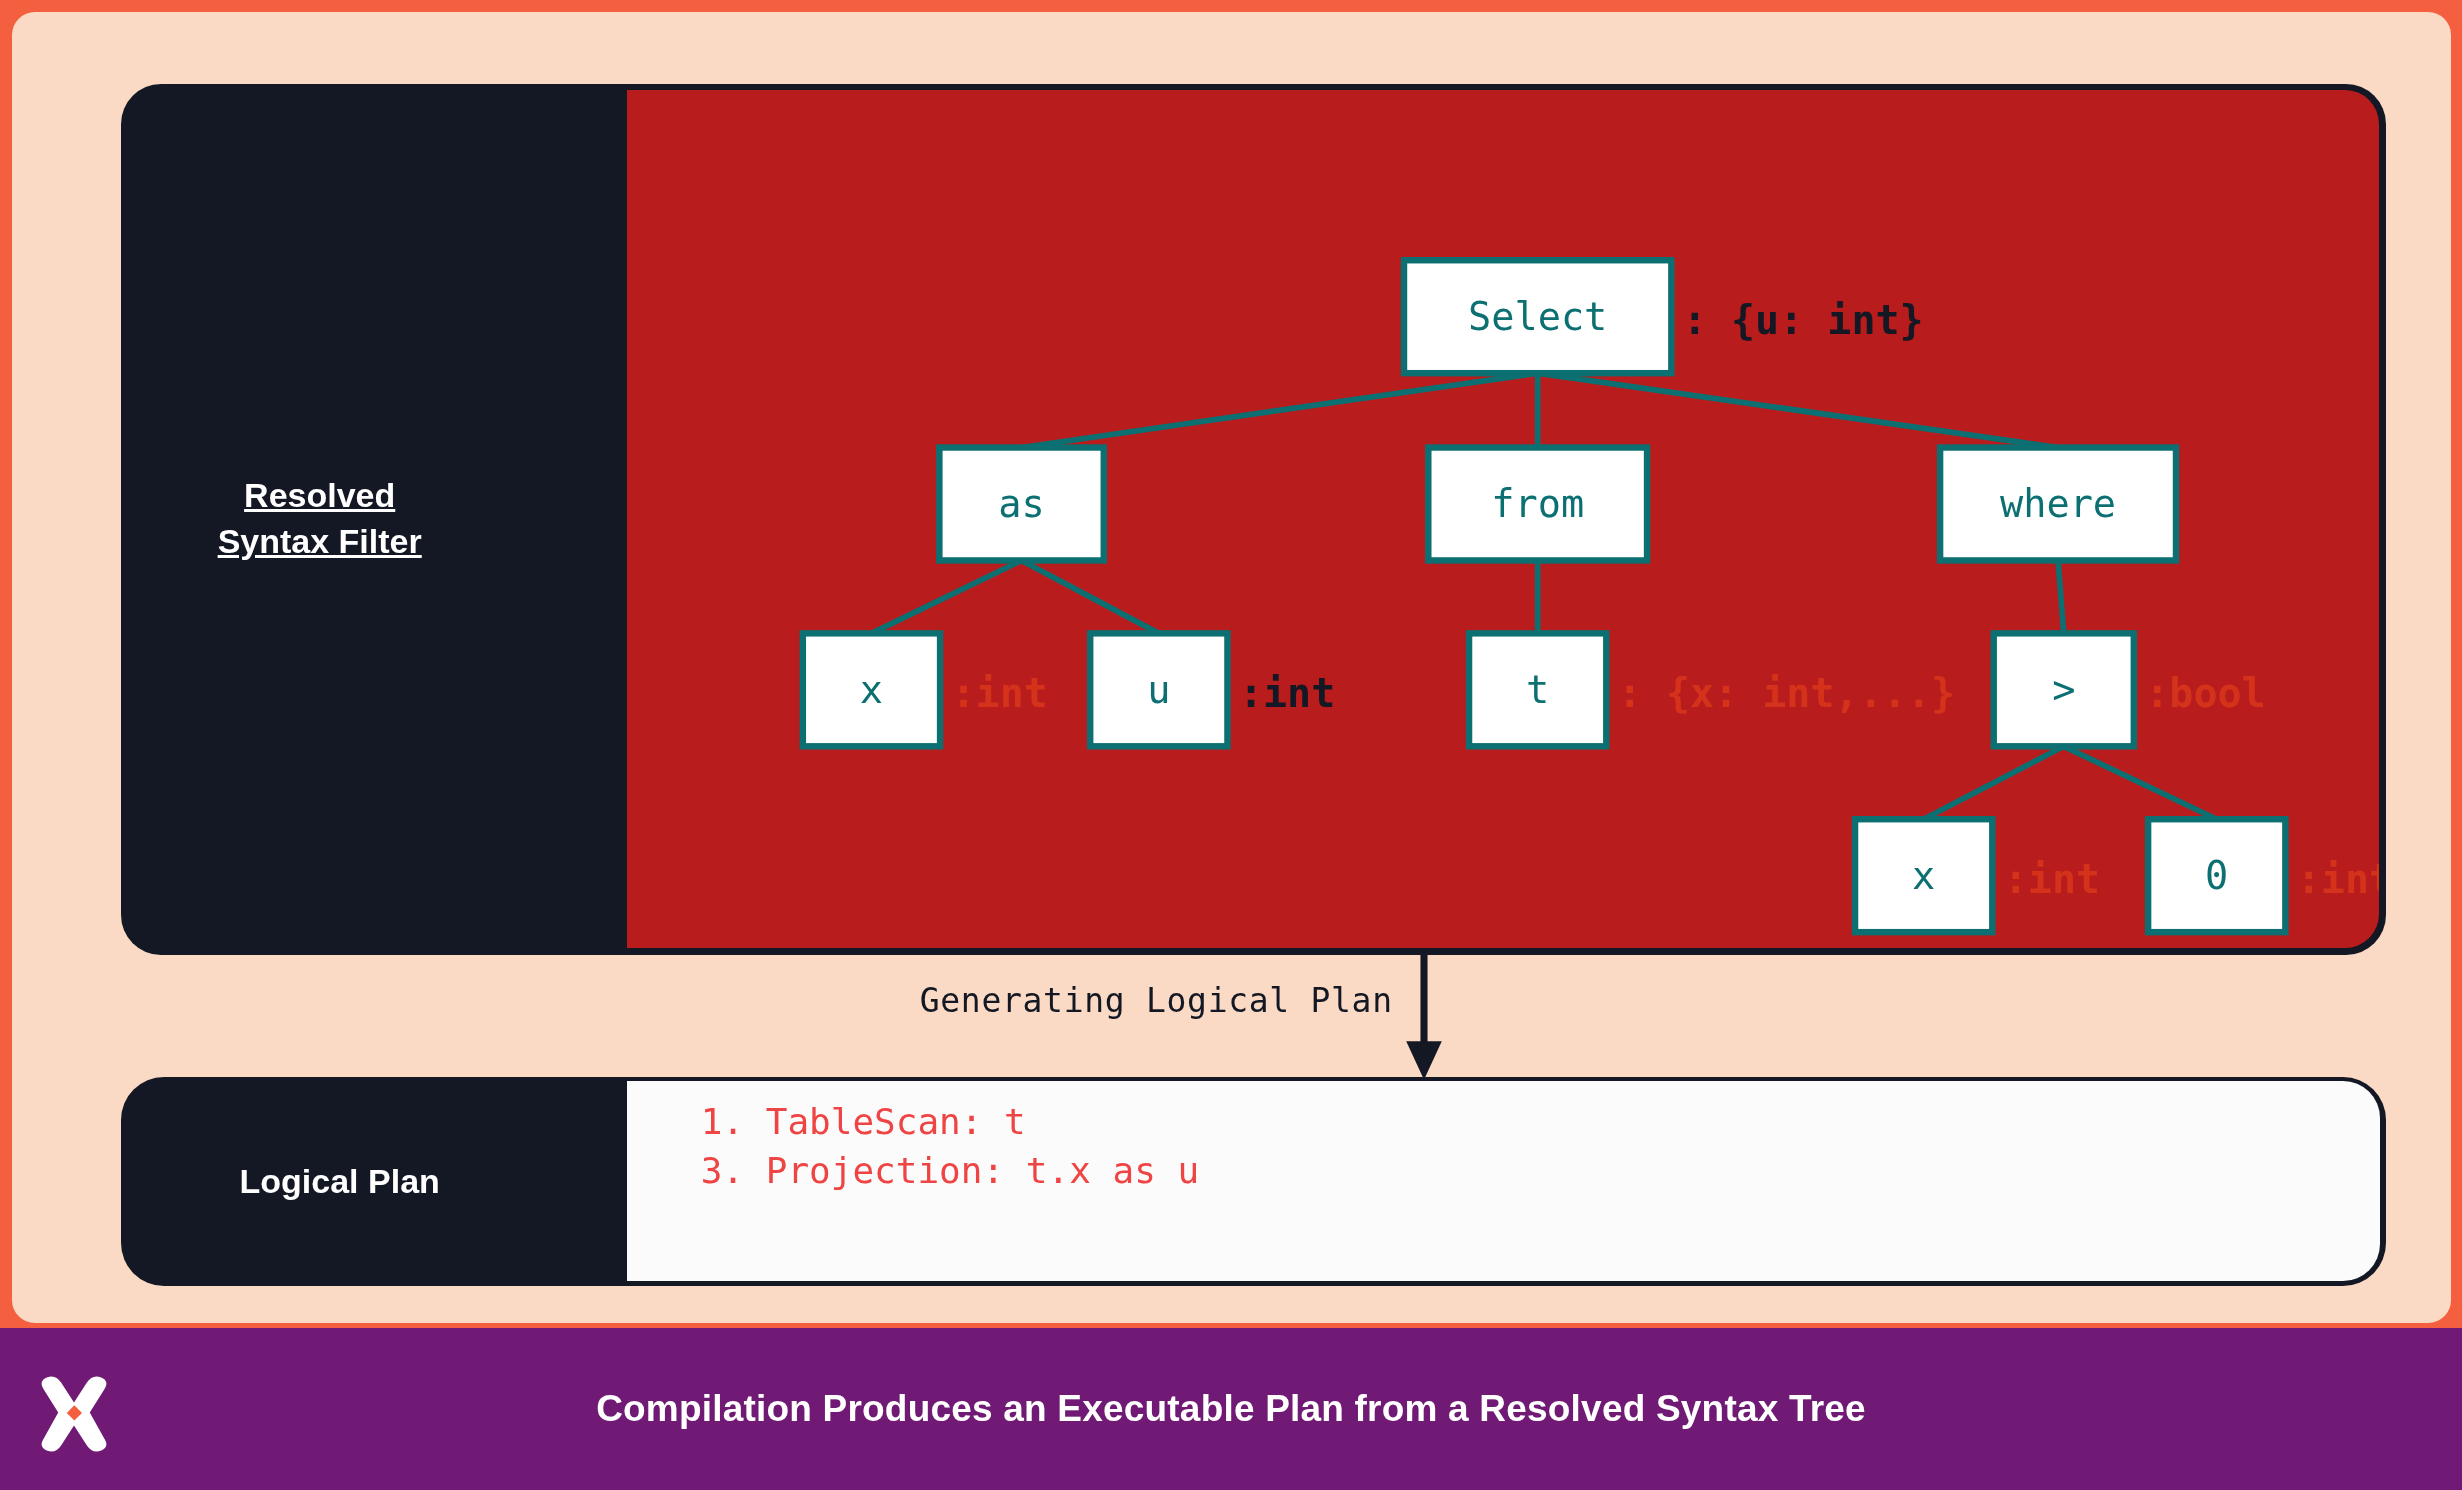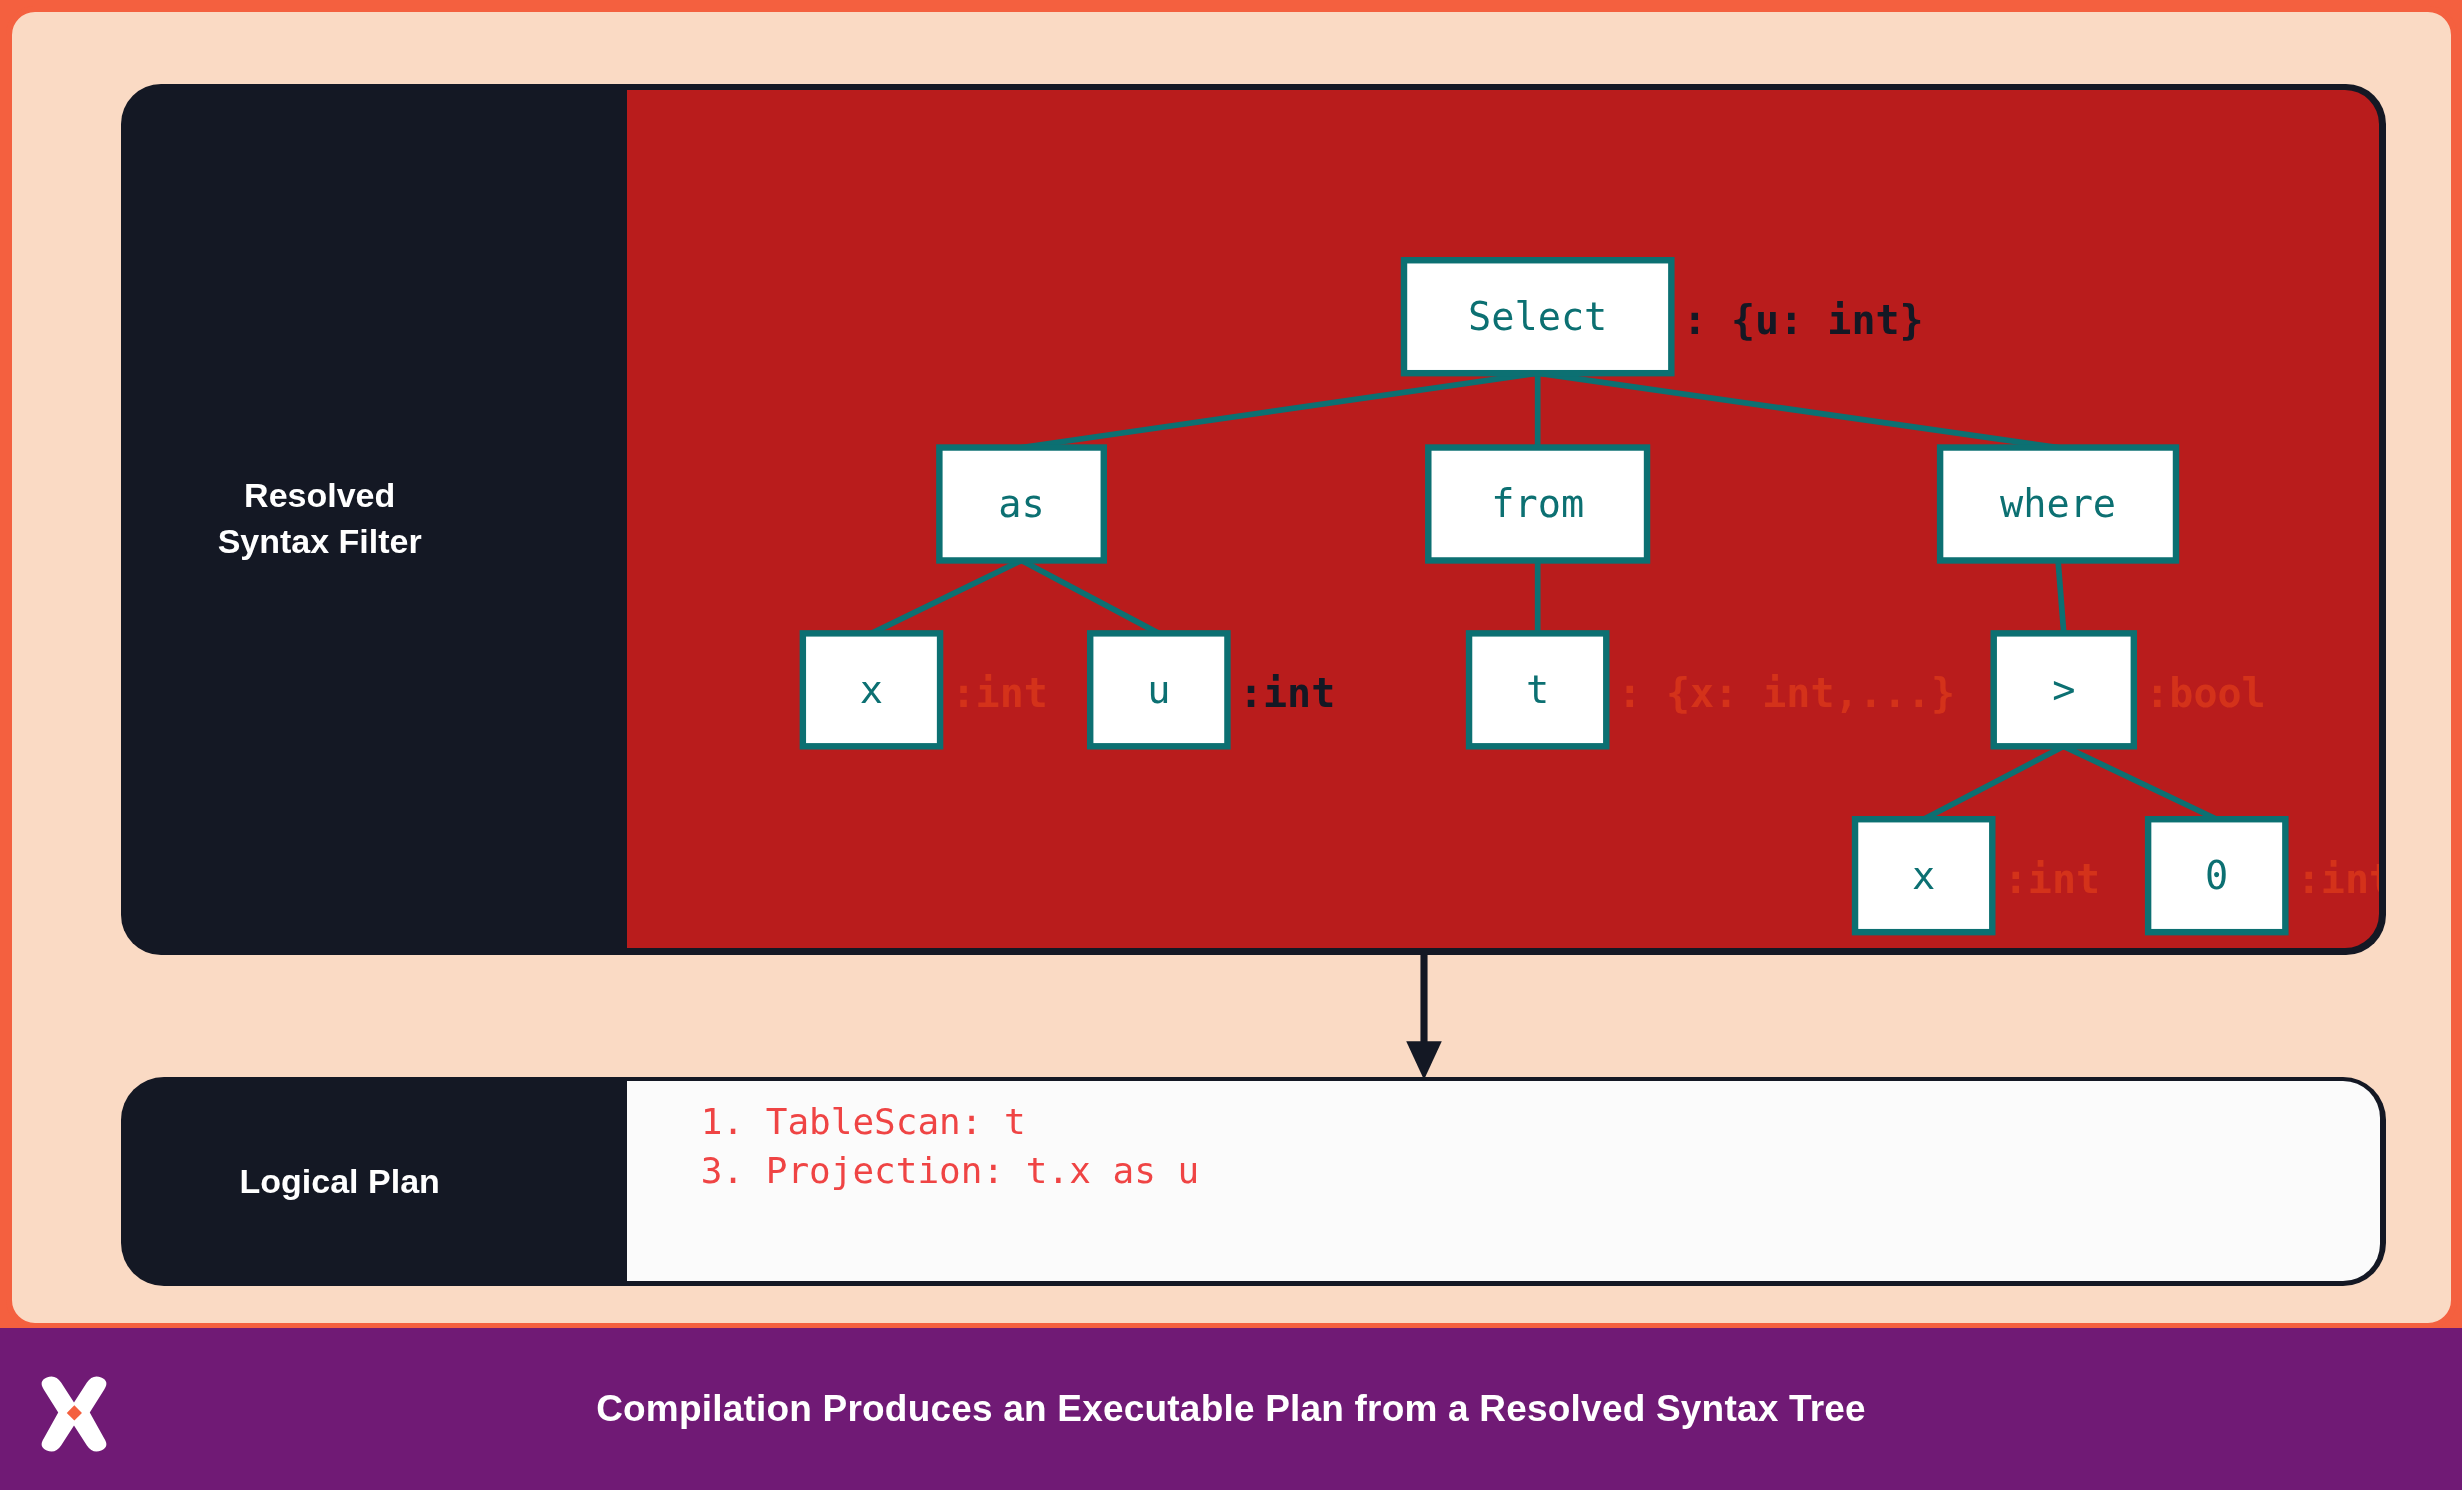--- a/index.html
+++ b/index.html
@@ -28,20 +28,21 @@
     background:#141824;
     border-radius:40px;
     box-sizing:border-box;
     overflow:hidden;
   }
   .rst-sidebar{
     position:absolute;left:0;top:0;width:398px;height:100%;
     display:flex;align-items:center;justify-content:center;
     color:#ffffff;font-size:34px;font-weight:bold;line-height:1.35;
     text-align:center;
+    text-decoration:underline;
   }
   .rst-canvas{
     position:absolute;left:506px;top:6.4px;
     width:1752px;height:858px;
     background:#b91c1c;
     border-top-right-radius:34px;
     border-bottom-right-radius:34px;
     overflow:hidden;
   }
   .rst-canvas svg{display:block;}
@@ -172,20 +173,21 @@
             </g>
             <g>
               <rect x="2128" y="1020" width="192" height="158" fill="#ffffff" stroke="#0c7072" stroke-width="9"></rect>
               <text x="2224" y="1099" text-anchor="middle" dominant-baseline="central" fill="#0c7072" font-size="54" font-family="&quot;DejaVu Sans Mono&quot;,&quot;Liberation Mono&quot;,monospace">0</text>
               <text x="2336" y="1103" text-anchor="start" dominant-baseline="central" fill="#d4321a" font-size="56" font-weight="bold" font-family="&quot;DejaVu Sans Mono&quot;,&quot;Liberation Mono&quot;,monospace">:int</text>
             </g>
           </svg>
       </div>
     </div>
 
+    <div class="gen-label">Generating Logical Plan</div>
 
     <div class="gen-arrow">
       <svg width="64" height="129" viewBox="0 0 90 180" xmlns="http://www.w3.org/2000/svg">
         <line x1="45" y1="0" x2="45" y2="126" stroke="#141824" stroke-width="10"></line>
         <polygon points="20,122 70,122 45,176" fill="#141824"></polygon>
       </svg>
     </div>
 
     <div class="lp-panel">
       <div class="lp-sidebar">Logical Plan</div>

